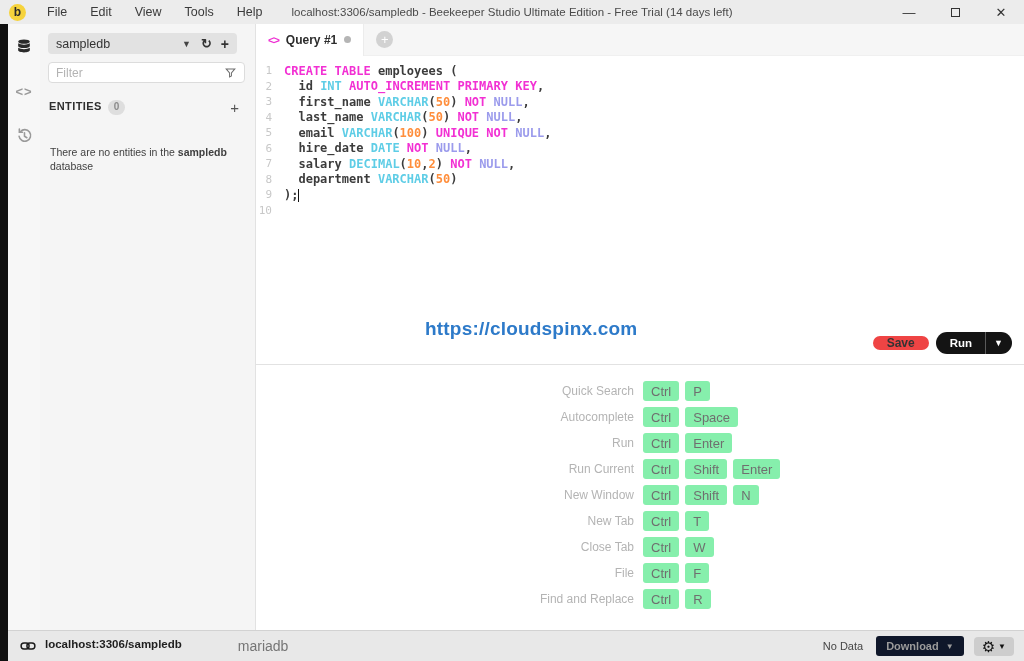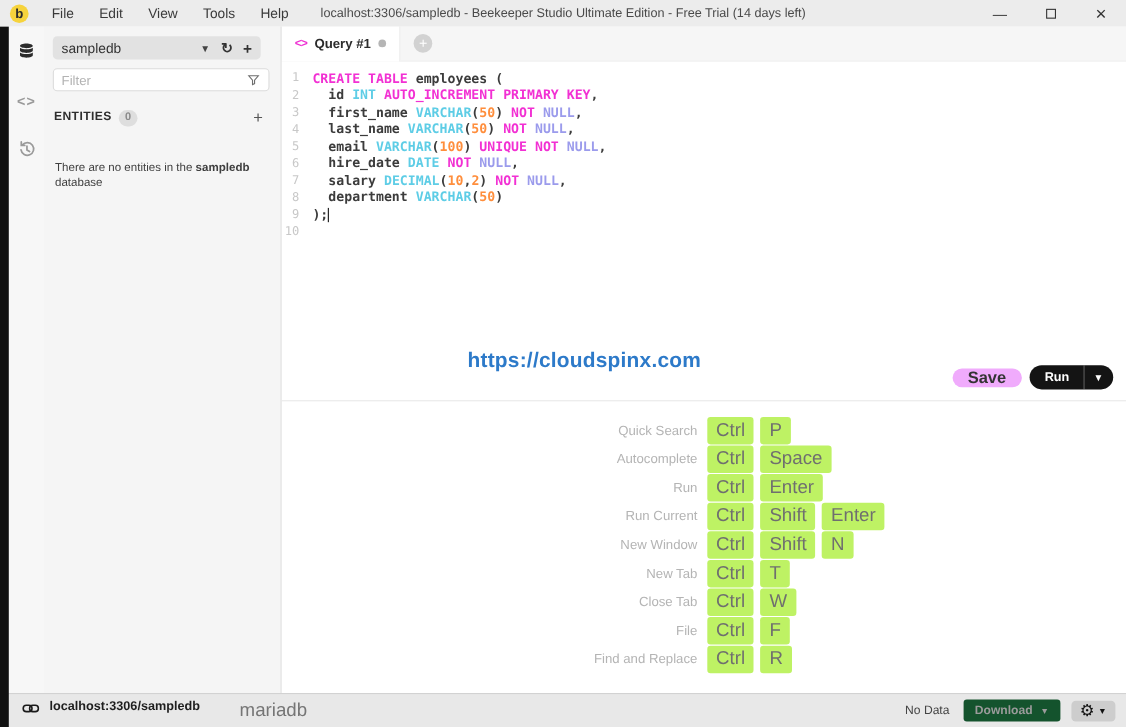--- a/index.html
+++ b/index.html
@@ -62,42 +62,42 @@
     display:flex; align-items:center; justify-content:center; margin-left:12px; cursor:pointer; line-height:1; }
   
   .editor { padding-top:7px; }
   .code-line { display:flex; height:15.5px; align-items:center; }
   .ln { width:28px; text-align:right; padding-right:12px; color:#c8c8c8; font-size:11px;
     font-family:"DejaVu Sans Mono", monospace; flex:0 0 auto; }
   .code-text { font-family:"DejaVu Sans Mono", monospace; font-size:12px; font-weight:bold; white-space:pre; }
   .cursor { display:inline-block; width:1px; height:13px; background:#111; vertical-align:middle; }
   .watermark { position:absolute; left:169px; top:294px; font-size:19px; font-weight:bold; letter-spacing:.2px; }
   .query-toolbar { position:absolute; right:12px; top:308px; display:flex; align-items:center; gap:7px; }
-  .btn-save { background:#f0abfc; border-radius:14px; padding:0 14px; font-size:15px; font-weight:bold;
+  .btn-save { background:#ef4444; border-radius:14px; padding:0 14px; font-size:12px; font-weight:bold;
     color:#333; cursor:pointer; }
   .btn-run-group { display:flex; align-items:center; background:#141414; border-radius:14px; overflow:hidden; cursor:pointer; }
   .btn-run { color:#fff; font-size:11.5px; font-weight:bold; padding:5px 13px 5px 14px; }
   .run-sep { width:1px; align-self:stretch; background:rgba(255,255,255,.3); }
   .run-caret { color:#fff; font-size:9px; padding:5px 9px 5px 8px; }
   .hdivider { position:absolute; left:0; right:0; top:340px; height:1px; background:#e2e2e2; }
   
   .shortcuts { position:absolute; left:0; right:0; top:341px; bottom:0; background:#fff; padding-top:13px; }
   .sc-row { display:flex; align-items:center; height:26px; }
   .sc-label { width:378px; text-align:right; padding-right:0; font-size:12px; color:#b4b4b4; flex:0 0 auto; }
   .sc-keys { display:flex; gap:6px; margin-left:9px; }
-  .keycap { background:#bef264; border-radius:3px; padding:2.5px 8px; font-size:17px; color:#6f6f6f; min-width:11px; text-align:center; }
+  .keycap { background:#86efac; border-radius:3px; padding:2.5px 8px; font-size:13px; color:#6f6f6f; min-width:11px; text-align:center; }
   
   .statusbar { position:absolute; left:0; right:0; bottom:0; height:31px; background:#e8e8e8;
     border-top:1px solid #d2d2d2; display:flex; align-items:center; z-index:20; }
   .sb-left { display:flex; align-items:flex-start; margin-left:20px; }
   .sb-conn { font-size:11.5px; font-weight:bold; color:#1e1e1e; margin-left:9px; }
-  .sb-engine { font-size:17px; color:#757575; margin-left:36px; }
+  .sb-engine { font-size:14px; color:#757575; margin-left:56px; }
   .sb-right { margin-left:auto; display:flex; align-items:center; margin-right:10px; }
   .sb-nodata { font-size:11px; color:#454545; margin-right:13px; }
-  .btn-download { background:#14532d; border-radius:3px; padding:4px 10px; font-size:11px; font-weight:bold;
+  .btn-download { background:#0f172a; border-radius:3px; padding:4px 10px; font-size:11px; font-weight:bold;
     color:#9b9b9b; display:flex; align-items:center; gap:7px; margin-right:10px; cursor:default; }
   .btn-download .caret { font-size:8px; }
   .btn-gear { background:#cdcdcd; border-radius:4px; padding:2px 8px; display:flex; align-items:center; gap:3px; cursor:pointer; }
   .gear-glyph { font-size:15px; color:#111; line-height:1; }
   .gear-caret { font-size:8px; color:#111; }
 </style>
 </head>
 <body>
 
 <div class="window">

